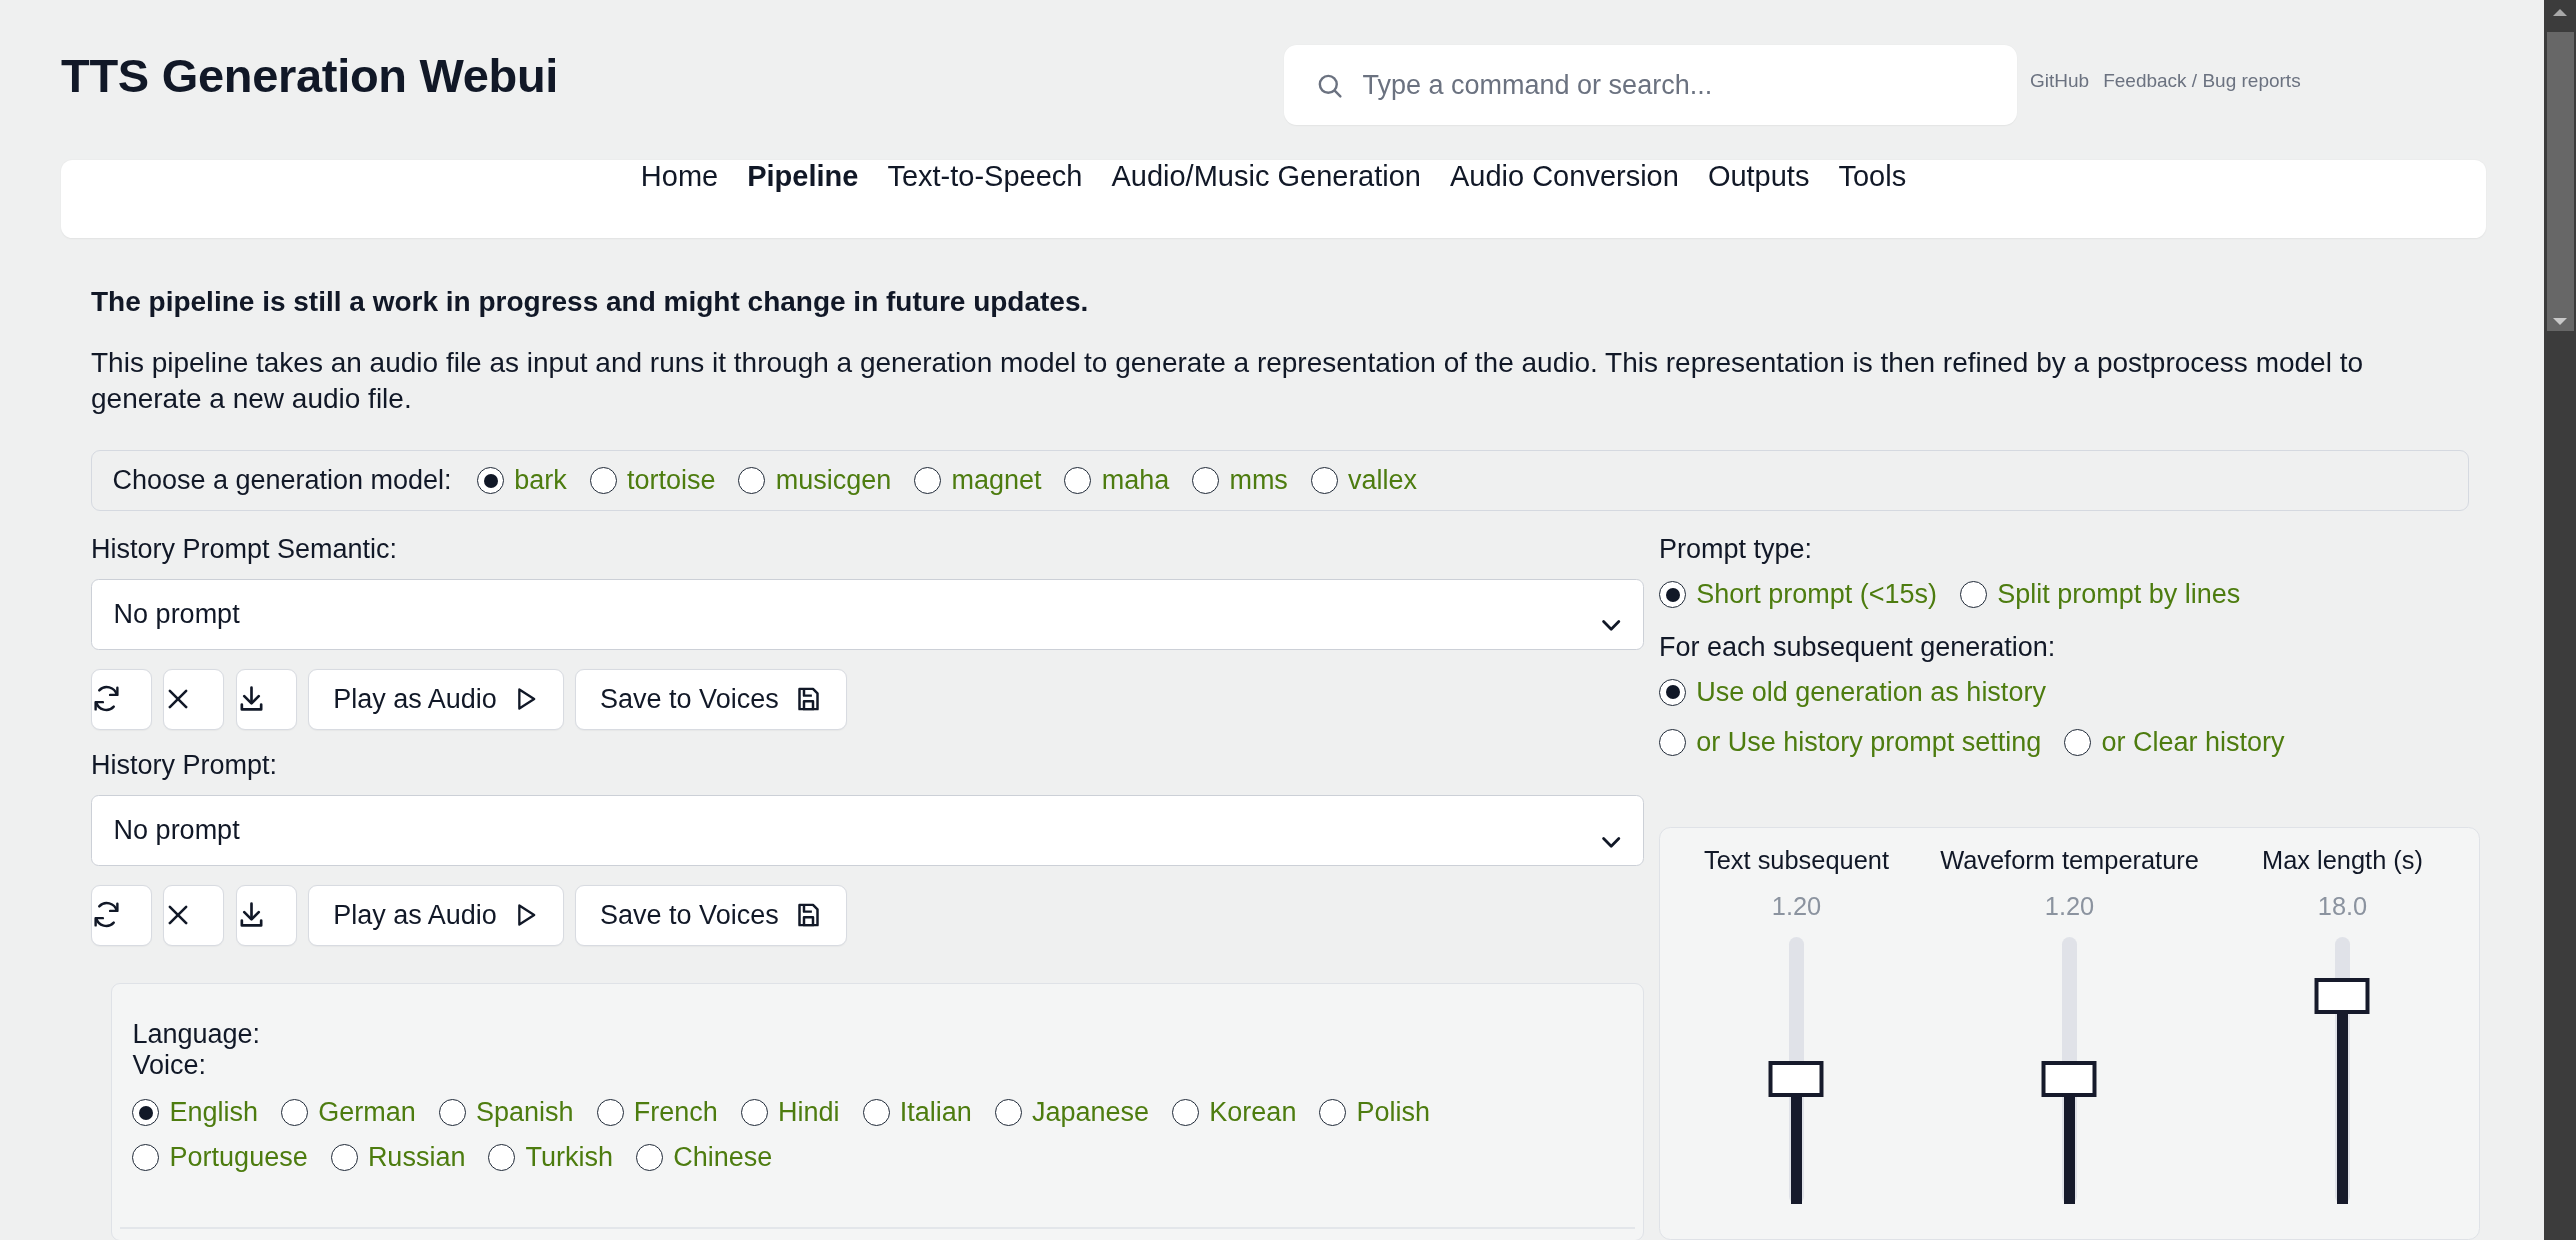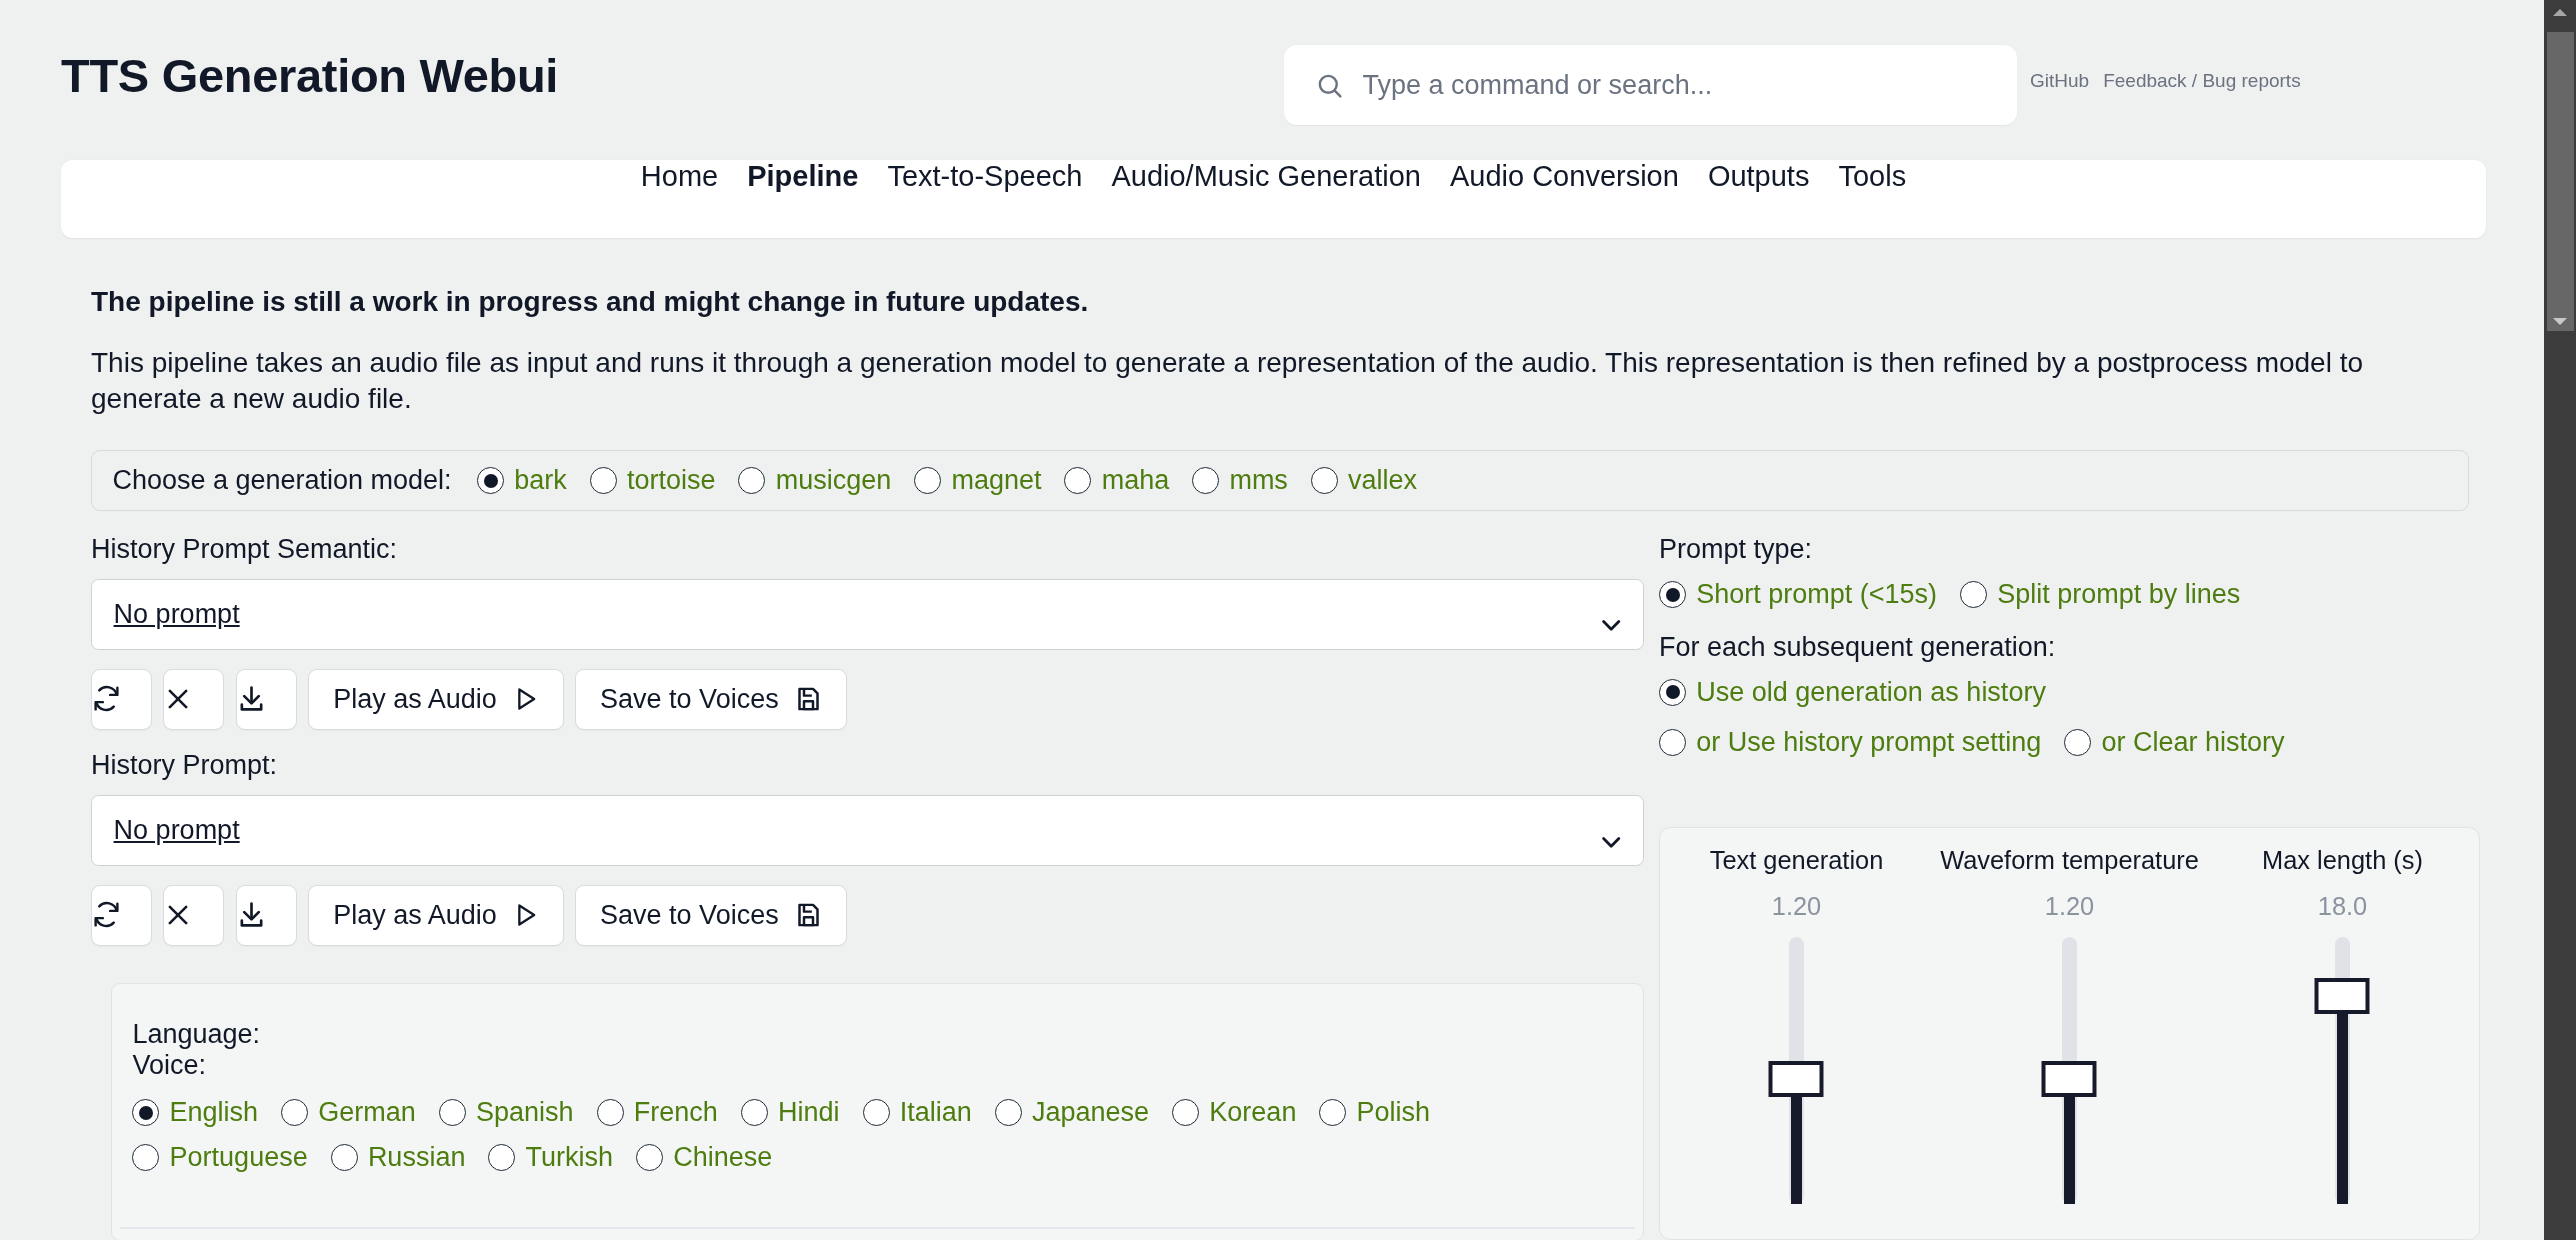--- a/index.html
+++ b/index.html
@@ -108,21 +108,20 @@
   .field-label { font-size: 27px; color: #111827; margin-bottom: 14px; }
   .select {
     width: 1553px; height: 71px;
     background: #ffffff;
     border: 1.3px solid #ccd0d7;
     border-radius: 7.6px;
     display: flex; align-items: center; justify-content: space-between;
     padding: 0 21.6px;
     font-size: 27px; color: #111827;
     cursor: pointer;
-    text-decoration: underline;
   }
   .chev { width: 20.4px; height: 12.7px; flex: 0 0 auto; }
 
   .btn-row { display: flex; gap: 11.4px; margin-top: 19px; }
   .btn {
     background: #ffffff;
     border: 1.3px solid #d8dbe1;
     border-radius: 9px;
     height: 61px;
     display: flex; align-items: center; 
@@ -513,21 +512,21 @@
       <div class="radio-item">
         <span class="radio"></span>
         <span class="radio-label">or Clear history</span>
       </div>
     </div>
   </div>
 
   <div class="slider-panel">
 
     <div class="slider-col">
-      <div class="slider-name">Text generation</div>
+      <div class="slider-name">Text subsequent</div>
       <div class="slider-value">1.20</div>
       <div class="slider-track-wrap">
         <div class="slider-track-bg"></div>
         <div class="slider-track-fill" style="height:47%"></div>
         <div class="slider-thumb" style="bottom:calc(47% - 18px)"></div>
       </div>
     </div>
 
     <div class="slider-col">
       <div class="slider-name">Waveform temperature</div>

